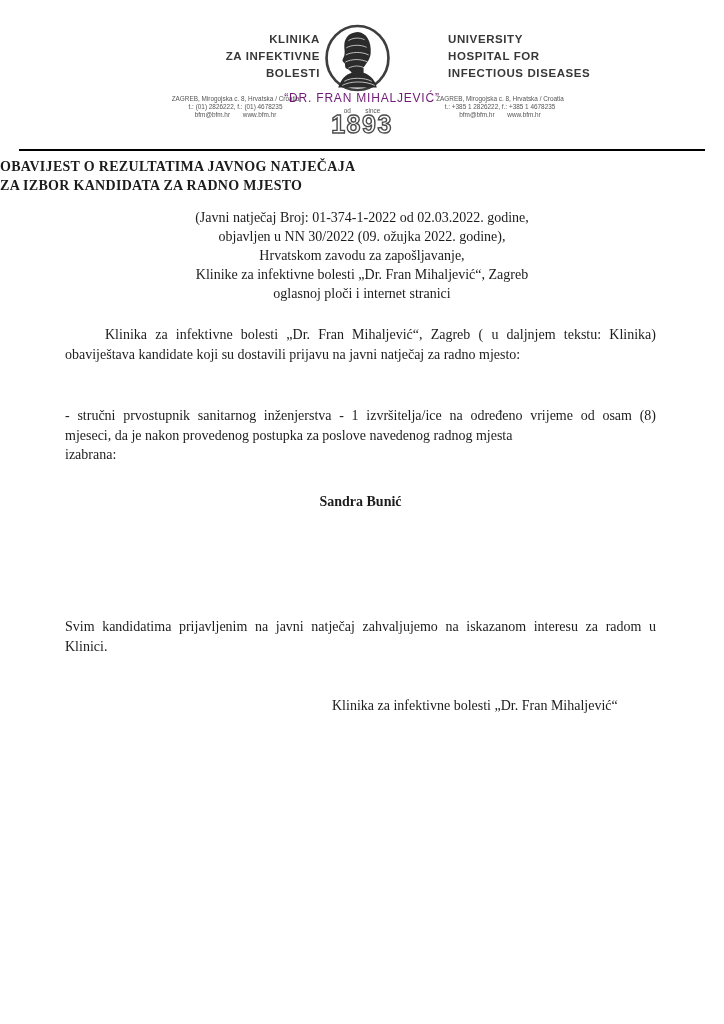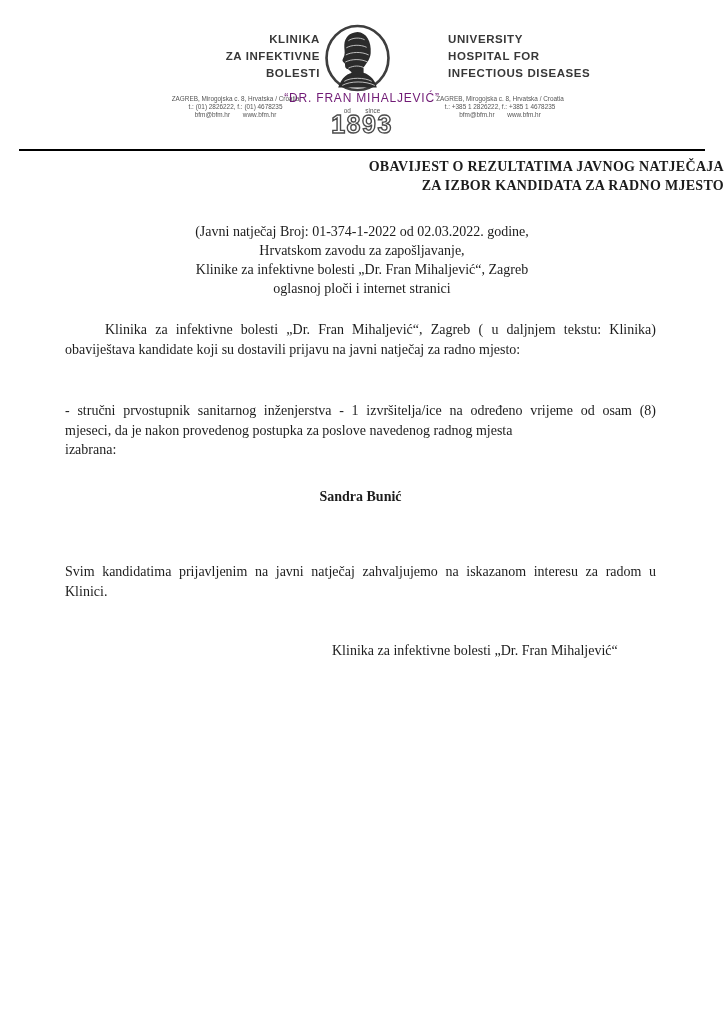--- a/index.html
+++ b/index.html
@@ -56,27 +56,27 @@
     font-size: 25px; font-weight: bold; letter-spacing: 1.5px;
     color: #ffffff; -webkit-text-stroke: 1.4px #4c4c4c;
     font-family: "Liberation Sans", sans-serif;
   }
 
   .rule { position: absolute; top: 149px; left: 19px; width: 686px; height: 2px; background: #000000; }
 
   
   .doc { position: absolute; top: 157px; left: 0; width: 724px; }
 
-  .title { text-align: right; font-weight: bold; font-size: 14px; line-height: 19px; letter-spacing: 0.3px; }
-  .subtitle { margin-top: 27px; text-align: center; font-size: 14px; line-height: 19px; }
+  .title { text-align: left; font-weight: bold; font-size: 14px; line-height: 19px; letter-spacing: 0.3px; }
+  .subtitle { margin-top: 13px; text-align: center; font-size: 14px; line-height: 19px; }
 
   .body-text { padding: 0 68px 0 65px; font-size: 14px; line-height: 19.5px; }
   .para1 { margin-top: 22px; }
   .para2 { margin-top: 42px; }
-  .para3 { margin-top: 56px; }
+  .para3 { margin-top: 106px; }
 
   .jline  { text-align: justify; text-align-last: justify; }
   .indent { text-indent: 40px; }
 
   .candidate {
     margin-top: 27px; padding: 0 68px 0 65px;
     text-align: center; font-weight: bold; font-size: 14px; line-height: 19.5px;
   }
 
   .closing { margin-top: 40px; padding-left: 332px; font-size: 14px; line-height: 19.5px; }
@@ -147,20 +147,21 @@
 
   <div class="doc">
 
     <div class="title">
       <div>OBAVIJEST O REZULTATIMA JAVNOG NATJEČAJA</div>
       <div>ZA IZBOR KANDIDATA ZA RADNO MJESTO</div>
     </div>
 
     <div class="subtitle">
       <div>(Javni natječaj Broj: 01-374-1-2022 od 02.03.2022. godine,</div>
+      <div>objavljen u NN 30/2022 (09. ožujka 2022. godine),</div>
       <div>Hrvatskom zavodu za zapošljavanje,</div>
       <div>Klinike za infektivne bolesti „Dr. Fran Mihaljević“, Zagreb</div>
       <div>oglasnoj ploči i internet stranici</div>
     </div>
 
     <div class="body-text para1">
       <div class="jline indent">Klinika za infektivne bolesti „Dr. Fran Mihaljević“, Zagreb ( u daljnjem tekstu: Klinika)</div>
       <div>obaviještava kandidate koji su dostavili prijavu na javni natječaj za radno mjesto:</div>
     </div>
 

